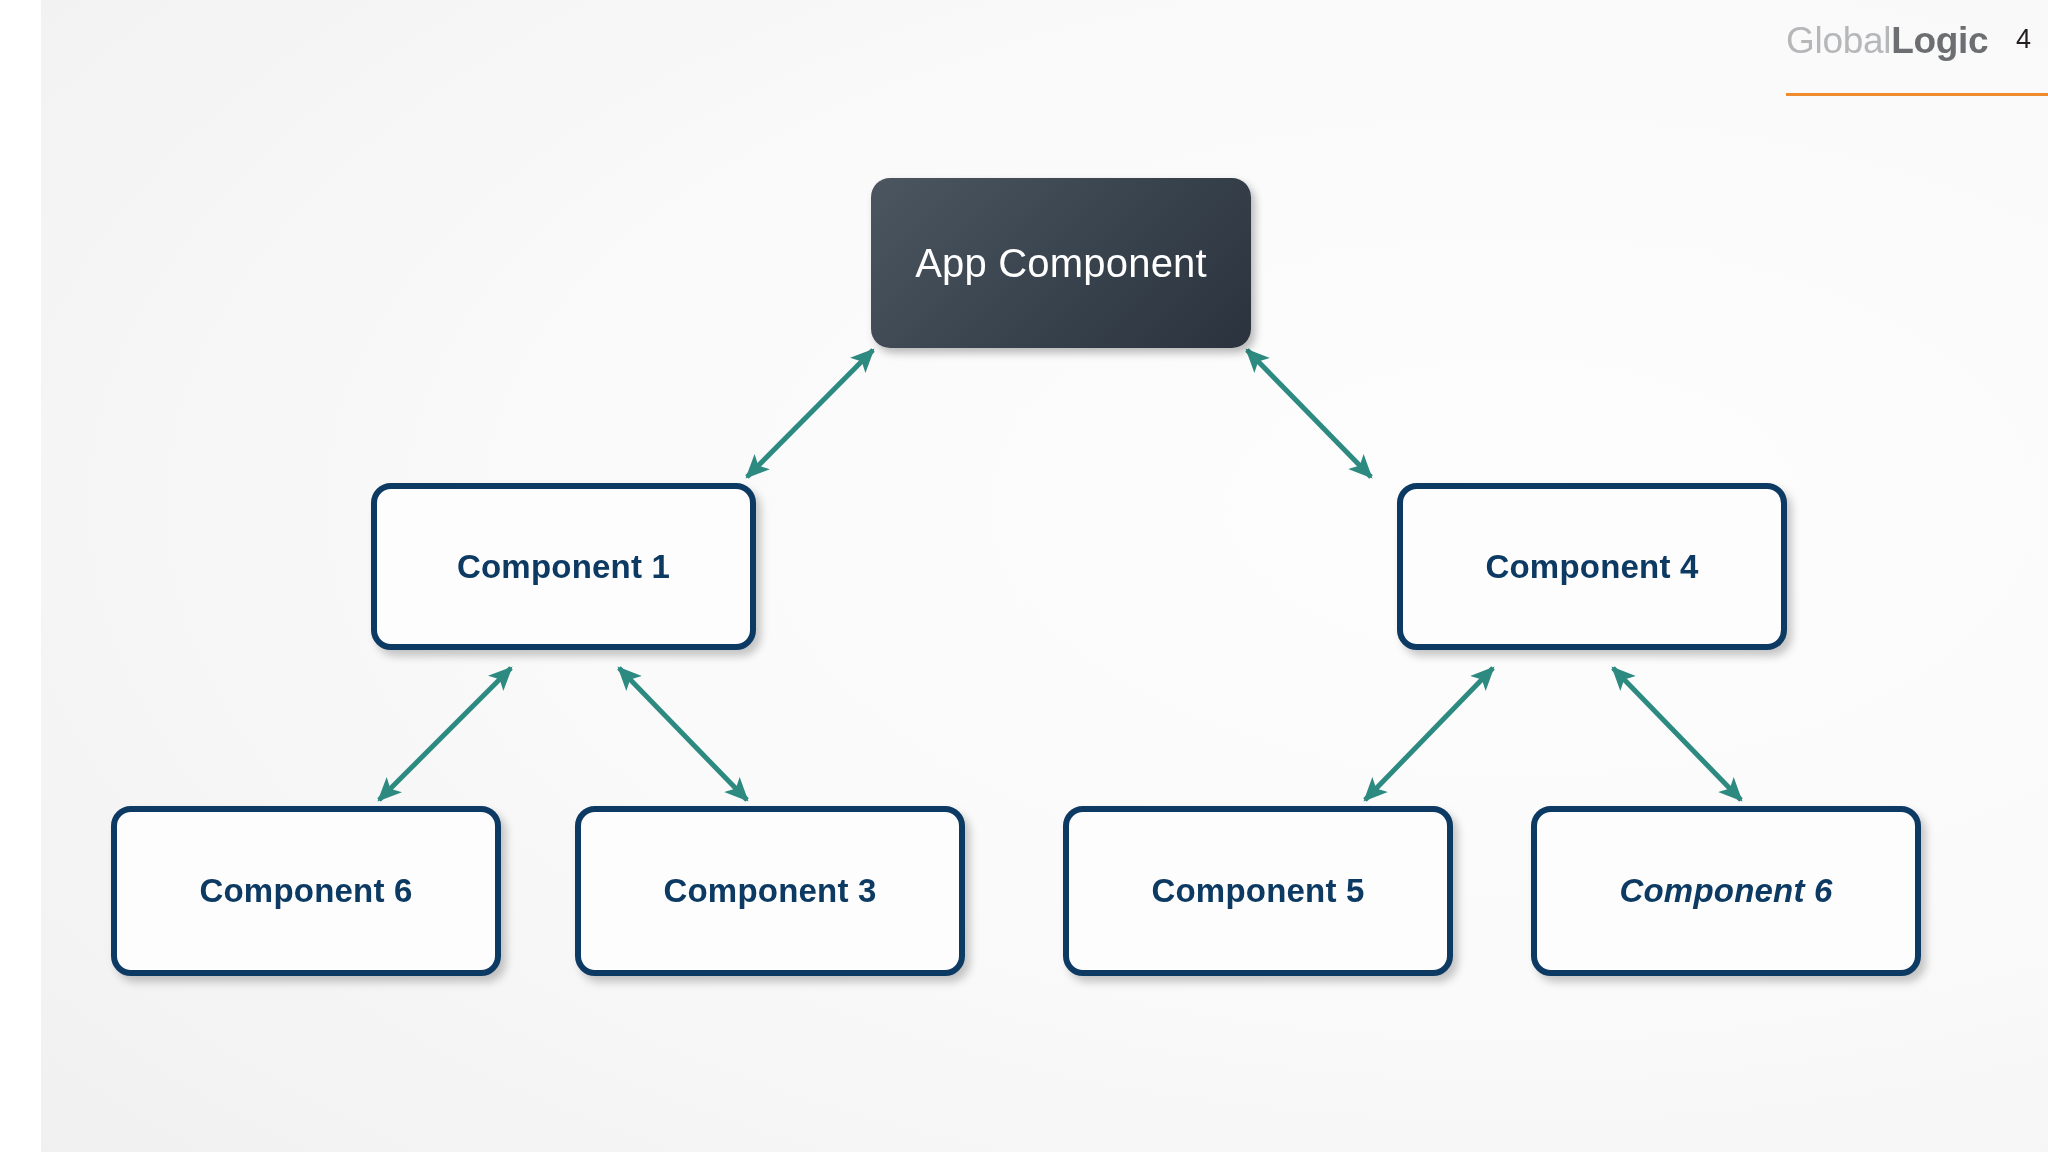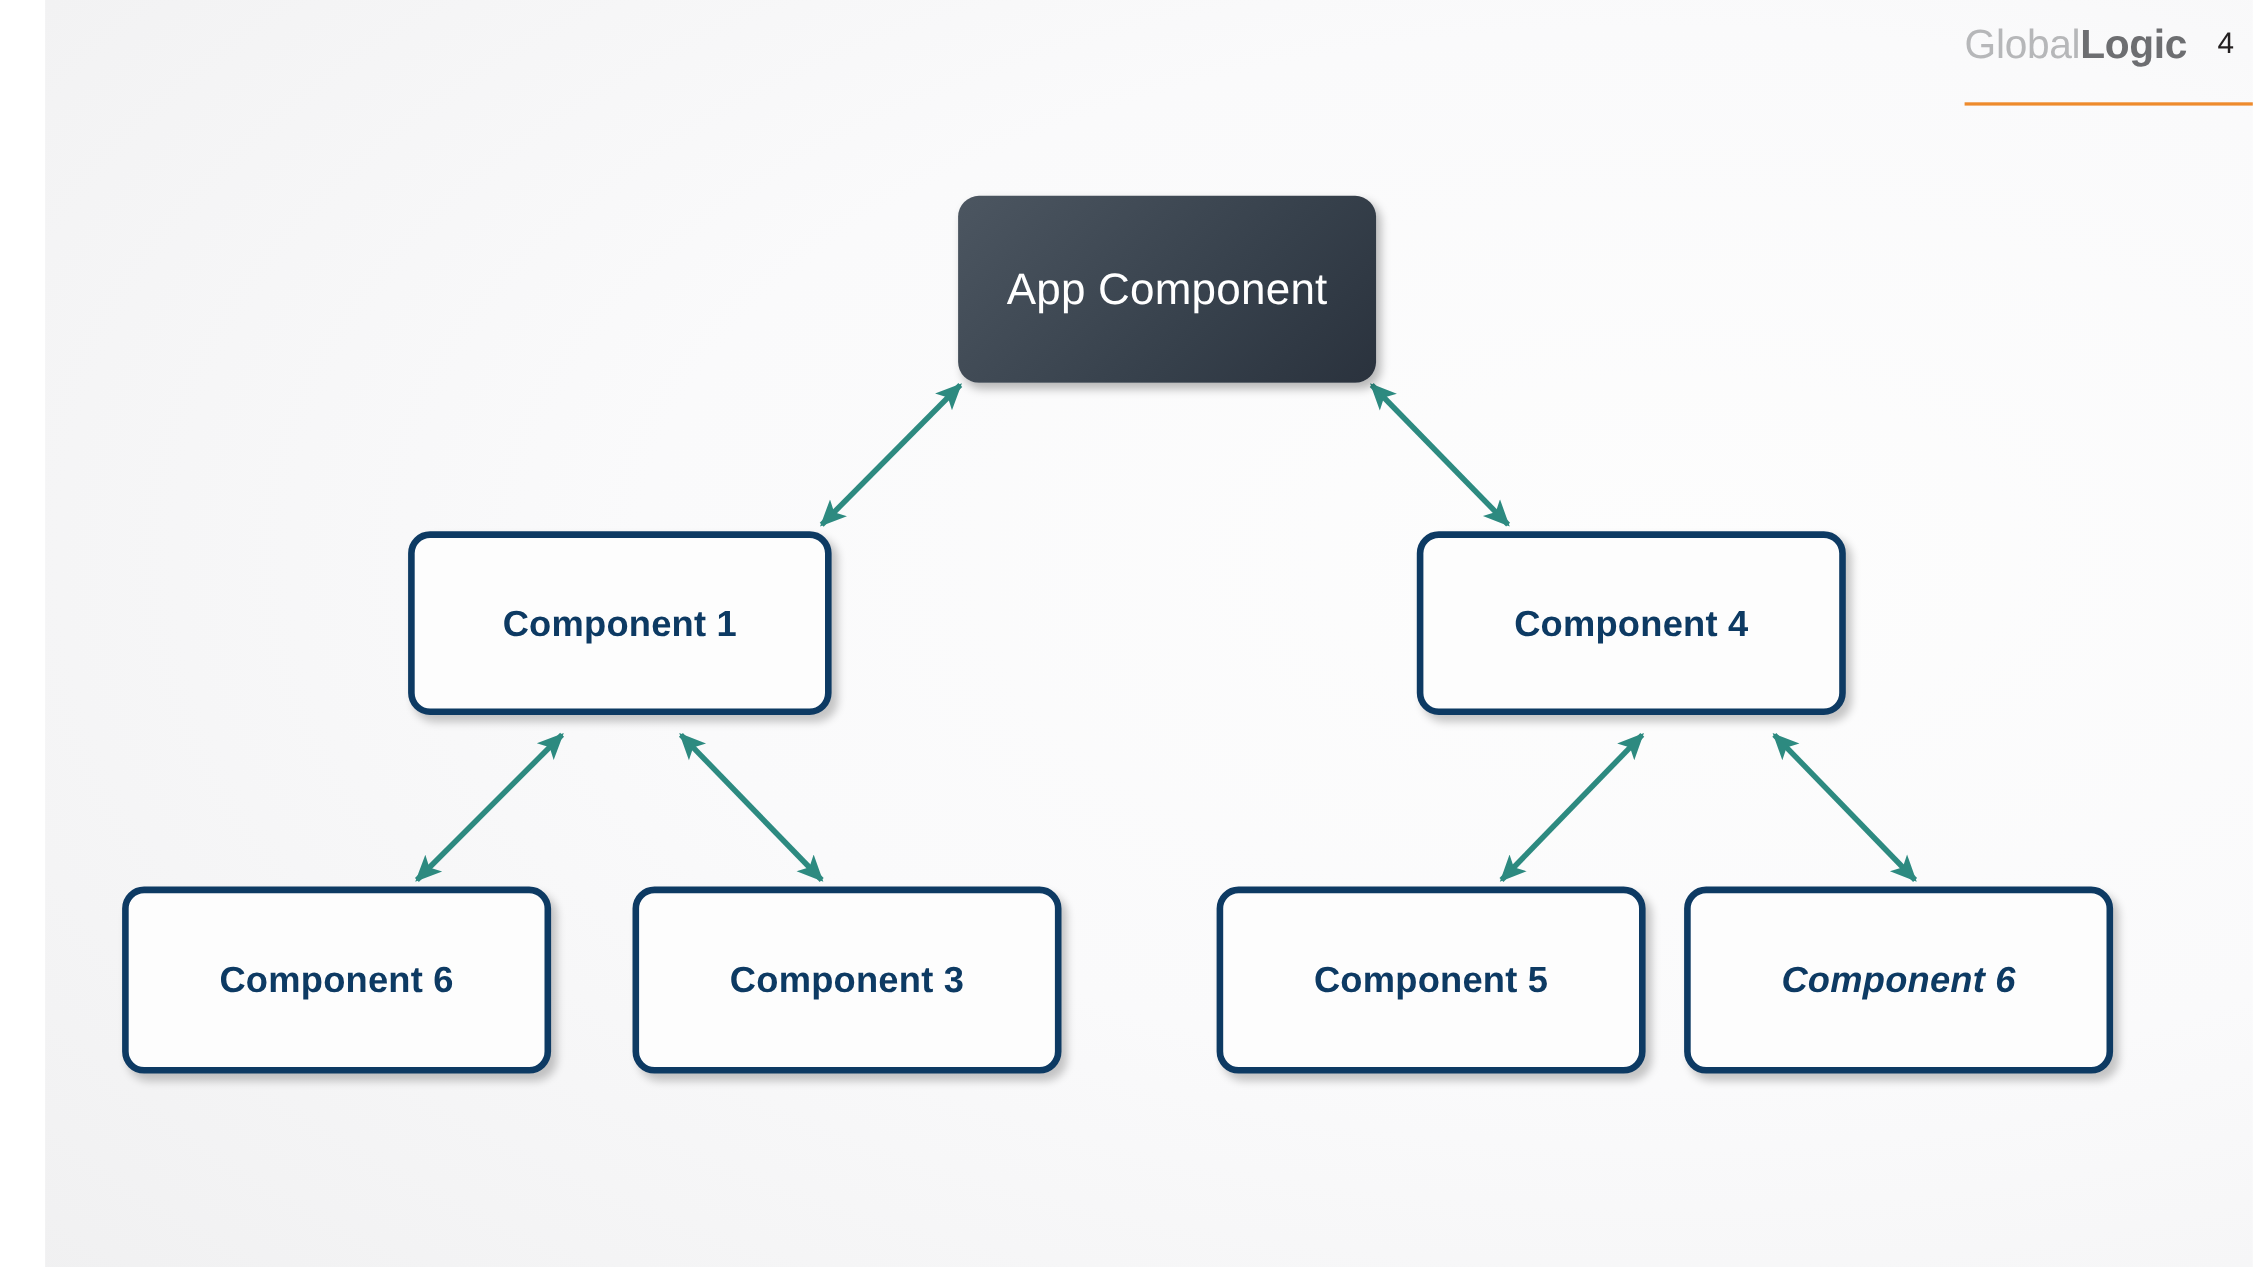--- a/index.html
+++ b/index.html
@@ -149,30 +149,30 @@
       </g>
   </svg>
 
   <div id="node-layer">
       <div class="node node-root" style="left: 830px; top: 178px; width: 380px; height: 170px; border-radius: 19px;">
         <span class="node-label">App Component</span>
       </div>
       <div class="node node-child" style="left: 330px; top: 483px; width: 385px; height: 167px;">
         <span class="node-label">Component 1</span>
       </div>
-      <div class="node node-child" style="left: 1247px; top: 483px; width: 390px; height: 167px; justify-content: center;">
+      <div class="node node-child" style="left: 1356px; top: 483px; width: 390px; height: 167px; justify-content: center;">
         <span class="node-label">Component 4</span>
       </div>
       <div class="node node-child" style="left: 70px; top: 806px; width: 390px; height: 170px;">
         <span class="node-label">Component 6</span>
       </div>
       <div class="node node-child" style="left: 534px; top: 806px; width: 390px; height: 170px;">
         <span class="node-label">Component 3</span>
       </div>
-      <div class="node node-child" style="left: 1065px; top: 806px; width: 390px; height: 170px; justify-content: center;">
+      <div class="node node-child" style="left: 1022px; top: 806px; width: 390px; height: 170px; justify-content: center;">
         <span class="node-label">Component 5</span>
       </div>
       <div class="node node-child" style="left: 1490px; top: 806px; width: 390px; height: 170px; font-style: italic;">
         <span class="node-label">Component 6</span>
       </div>
     </div>
 
 </div>
 
 </body></html>

